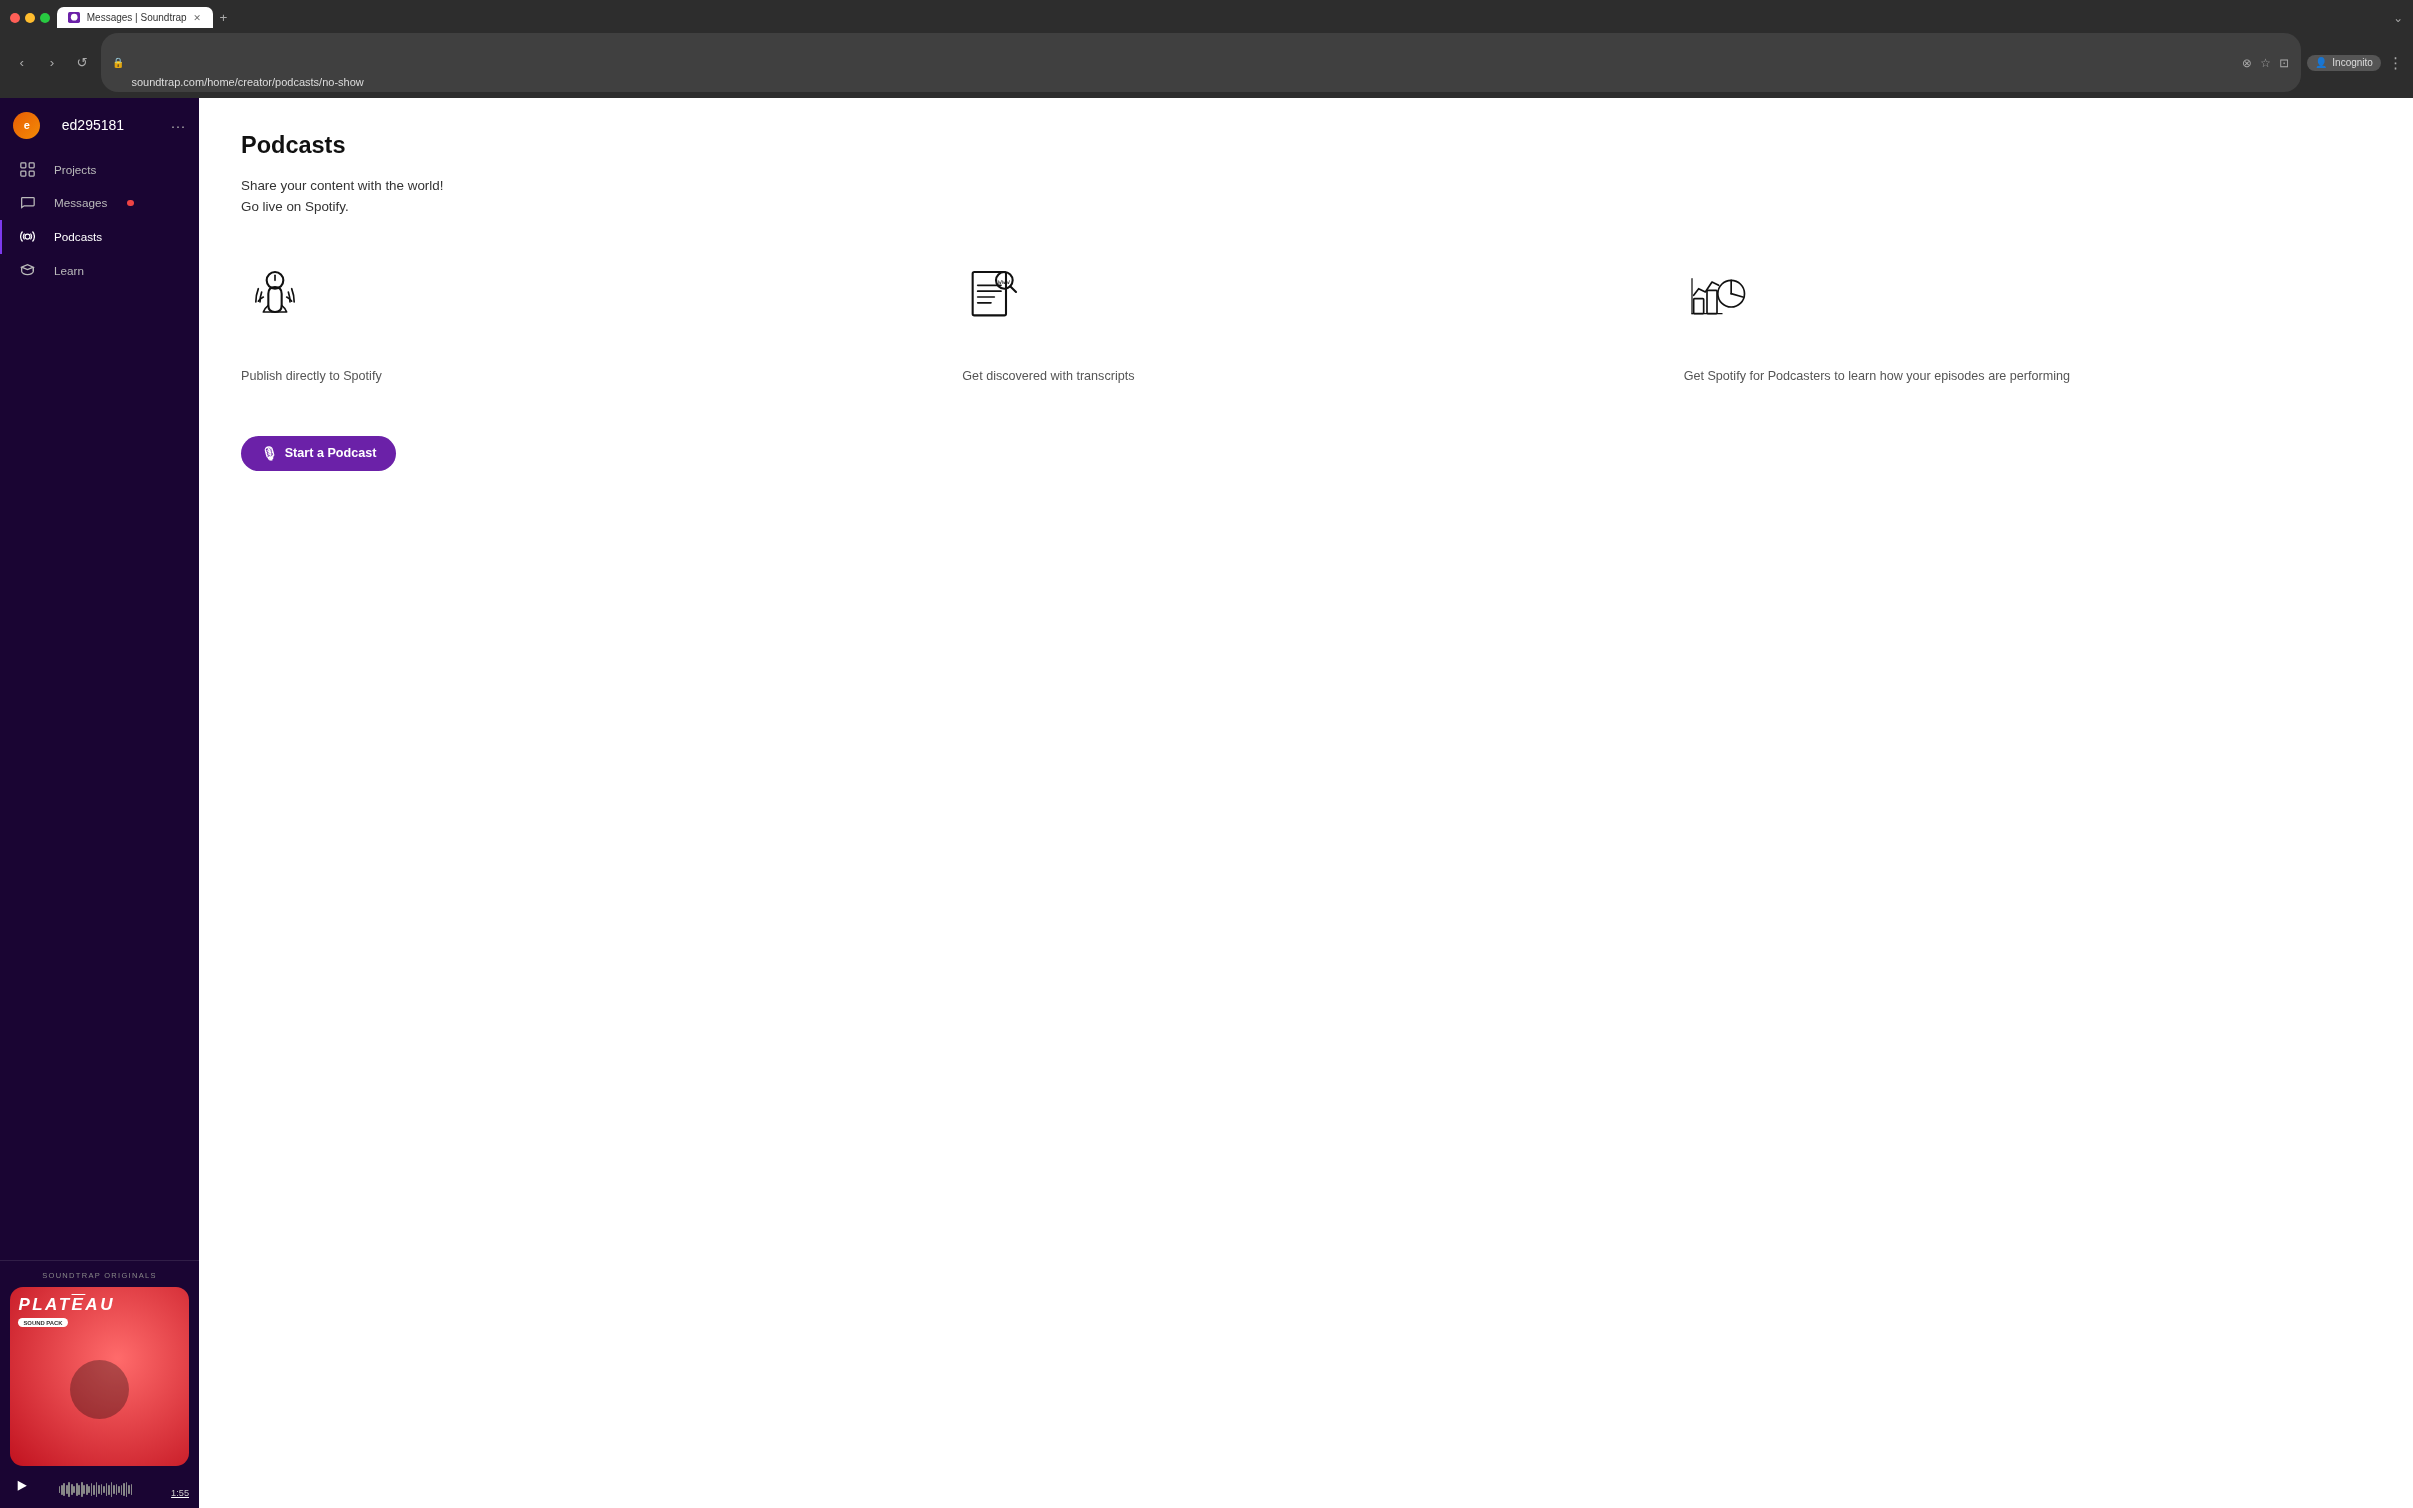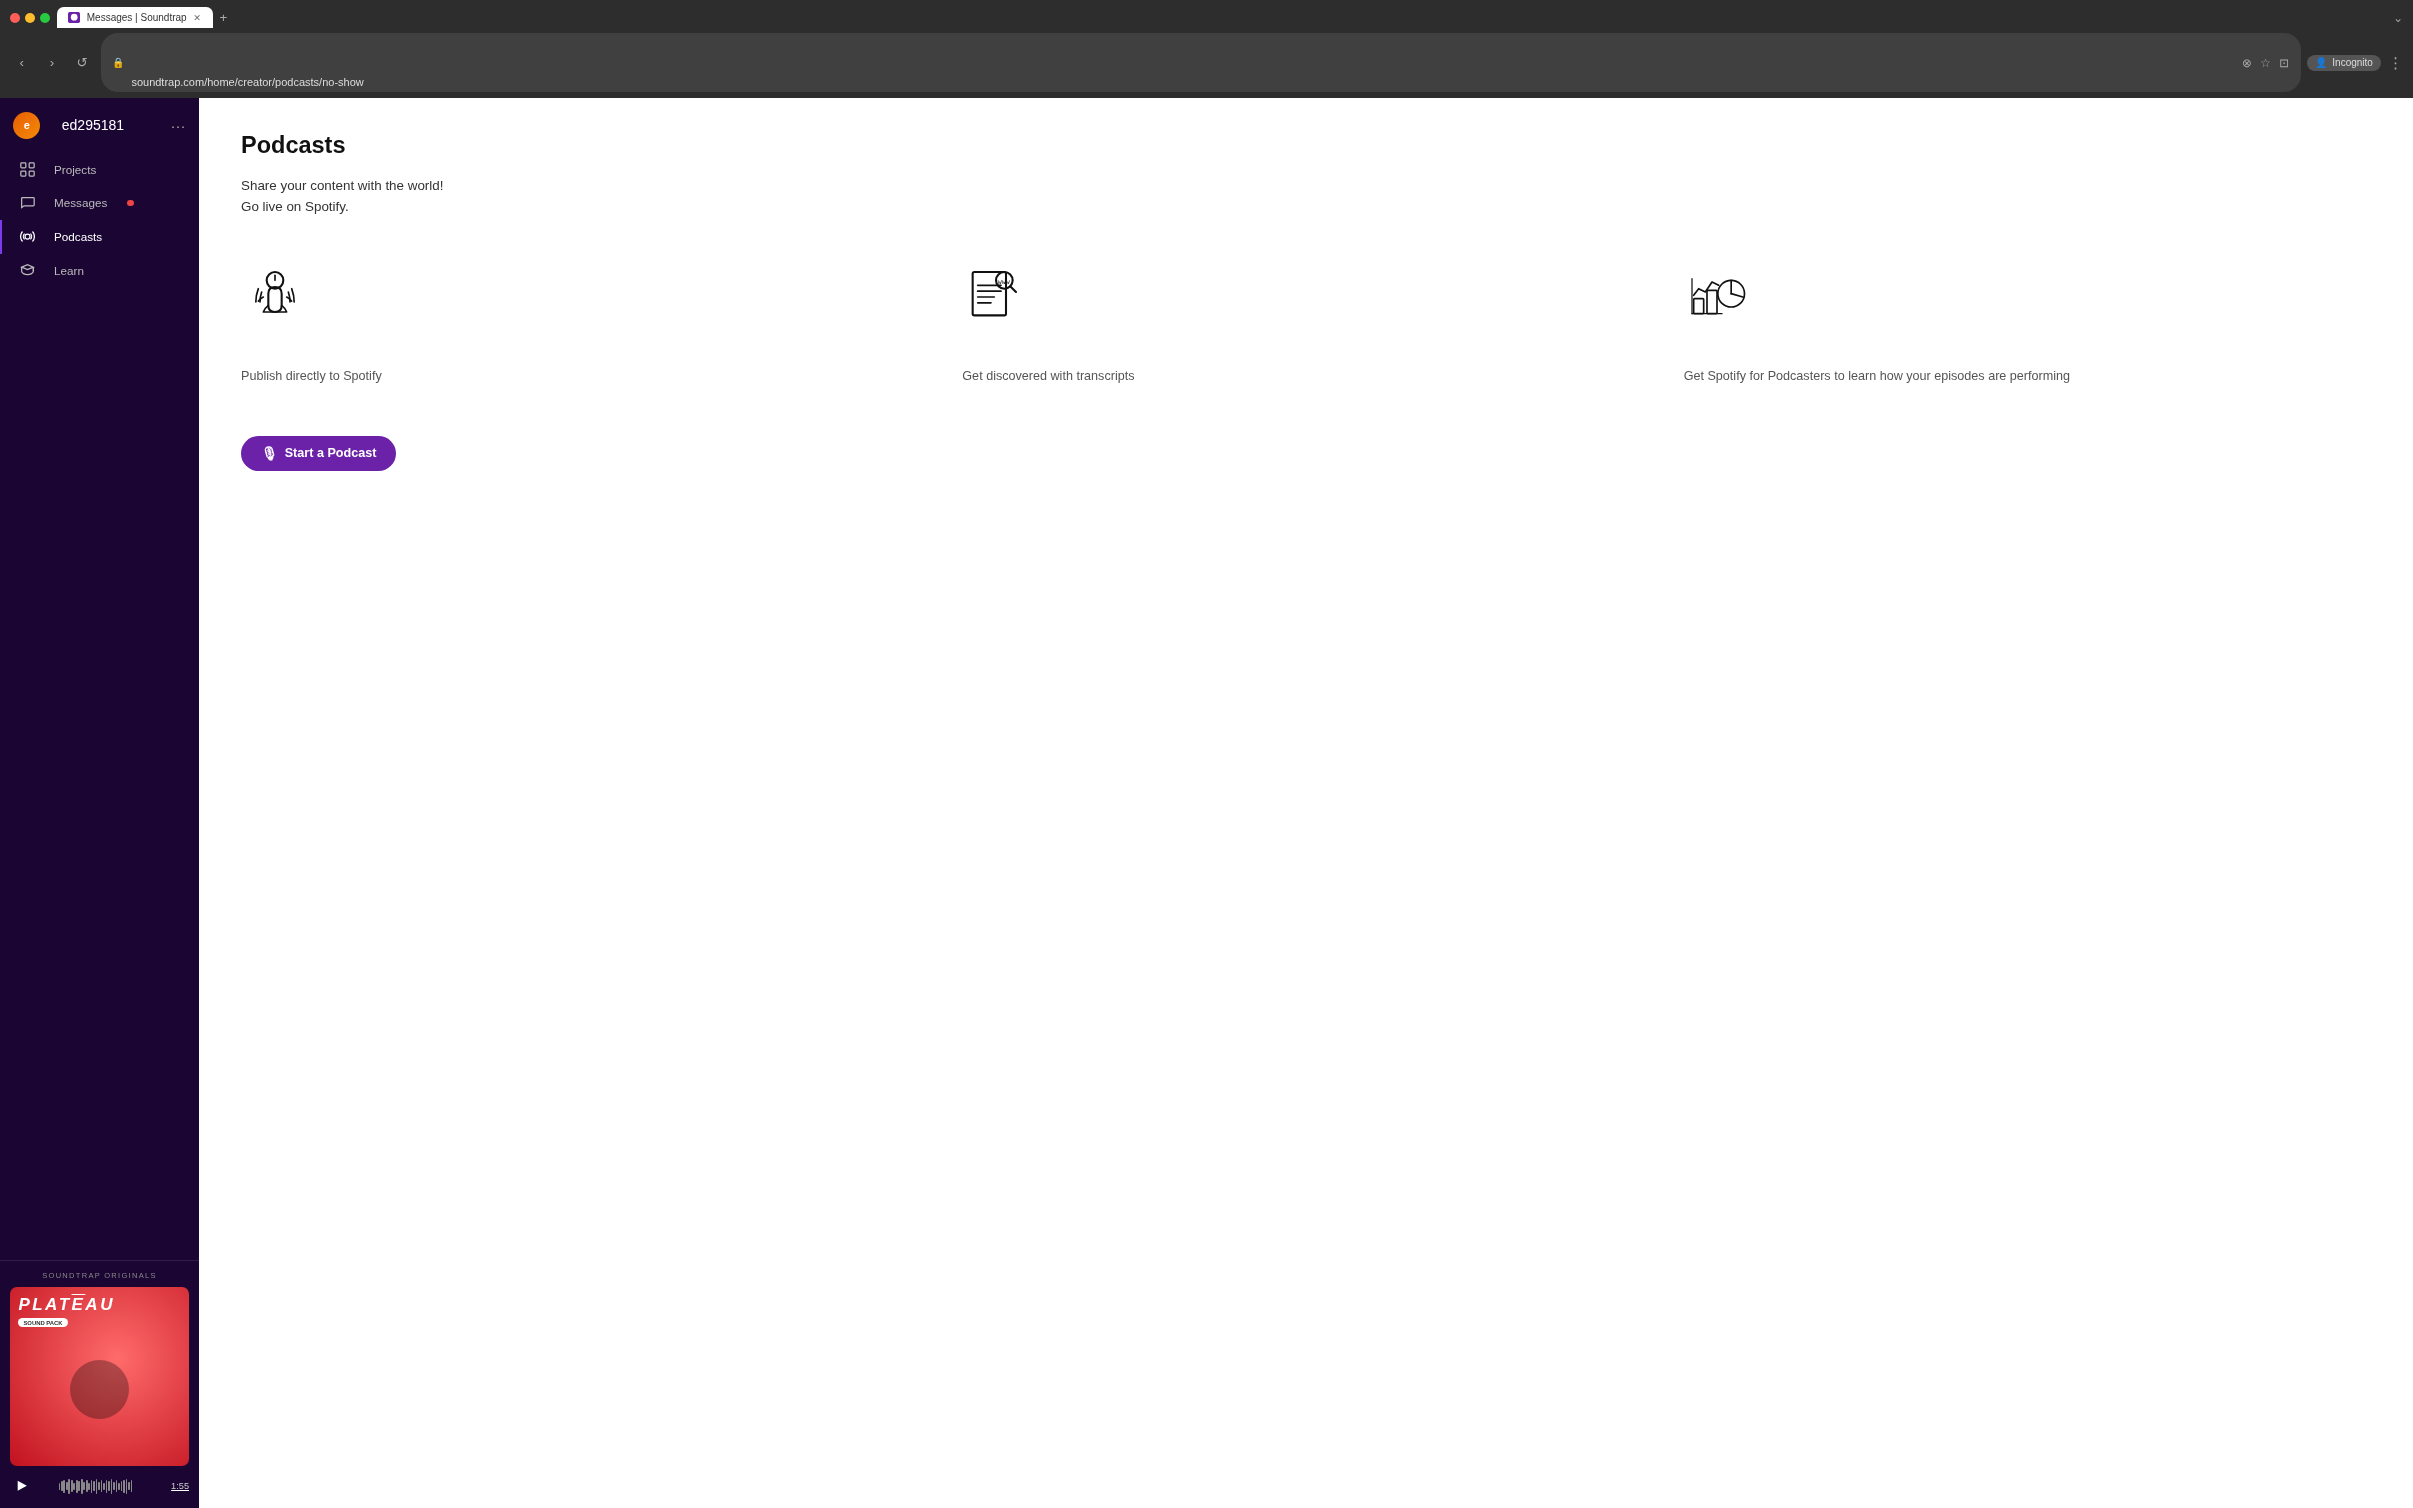--- a/index.html
+++ b/index.html
@@ -40,23 +40,23 @@
 
     .nav-items { padding: 6.7px 0; flex: 1; }
     .nav-item { display: flex; align-items: center; gap: 18px; padding: 8.4px 17px; cursor: pointer; color: #bbb; font-size: 11.7px; font-weight: 400; border-left: 2.5px solid transparent; transition: all 0.15s; }
     .nav-item.active { color: #fff; border-left-color: #7c3aed; font-weight: 500; }
     .nav-icon { width: 17px; height: 17px; display: flex; align-items: center; justify-content: center; flex-shrink: 0; }
     .nav-badge { width: 6.7px; height: 6.7px; background: #ef4444; border-radius: 50%; margin-left: 1.7px; }
 
     
     .sidebar-player { background: #1a0533; border-top: 0.8px solid rgba(255,255,255,0.1); padding: 10px; }
     .player-label { font-size: 7.5px; letter-spacing: 1.3px; color: #888; text-align: center; margin-bottom: 6.7px; font-weight: 500; }
-    .player-album { width: 100%; aspect-ratio: 1; border-radius: 7px; overflow: hidden; background: #e63946; display: flex; align-items: center; justify-content: center; margin-bottom: 8.4px; position: relative; }
+    .player-album { width: 100%; aspect-ratio: 1; border-radius: 13px; overflow: hidden; background: #e63946; display: flex; align-items: center; justify-content: center; margin-bottom: 8.4px; position: relative; }
     .album-art-inner { width: 100%; height: 100%; background: radial-gradient(ellipse at 60% 40%, #ff6b6b, #c1121f); display: flex; align-items: center; justify-content: center; }
-    .player-controls { display: flex; align-items: center; gap: 25px; text-decoration: underline; }
+    .player-controls { display: flex; align-items: flex-end; gap: 25px; text-decoration: underline; }
     .play-btn { width: 23.5px; height: 23.5px; border-radius: 50%; background: none; border: none; cursor: pointer; display: flex; align-items: center; justify-content: center; color: #fff; font-size: 11.7px; }
     .waveform { flex: 1; height: 17px; display: flex; align-items: center; gap: 0.8px; overflow: hidden; }
     .waveform-bar { background: #888; border-radius: 0.8px; flex-shrink: 0; }
     .duration { font-size: 9.2px; color: #ccc; flex-shrink: 0; }
 
     
     .main-content { flex: 1; background: #fff; overflow-y: auto; padding: 34px 42px; }
     .page-title { font-size: 23.5px; font-weight: 700; color: #111; margin-bottom: 17px; }
     .page-subtitle { font-size: 13.4px; color: #333; line-height: 1.5; margin-bottom: 42px; font-weight: 400; }
     .features-grid { display: grid; grid-template-columns: repeat(3, 1fr); gap: 34px; margin-bottom: 50px; }

